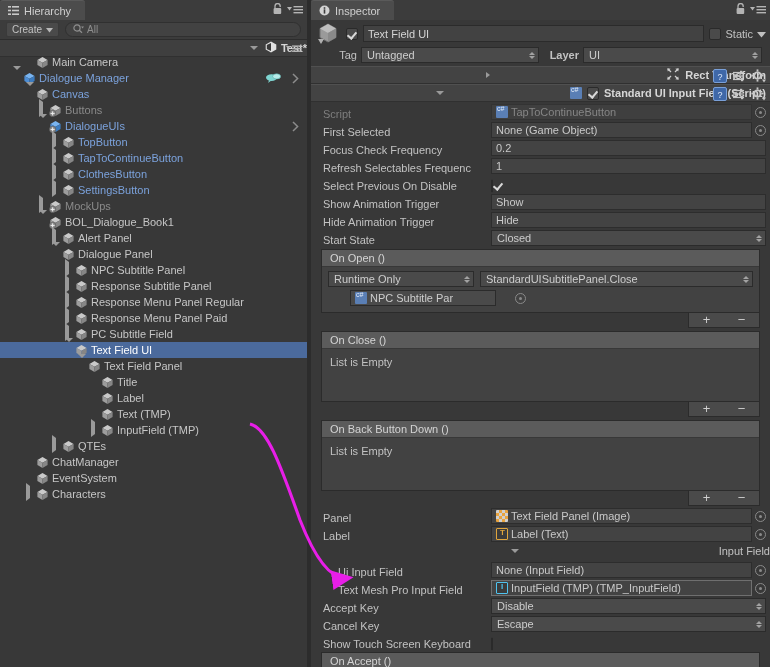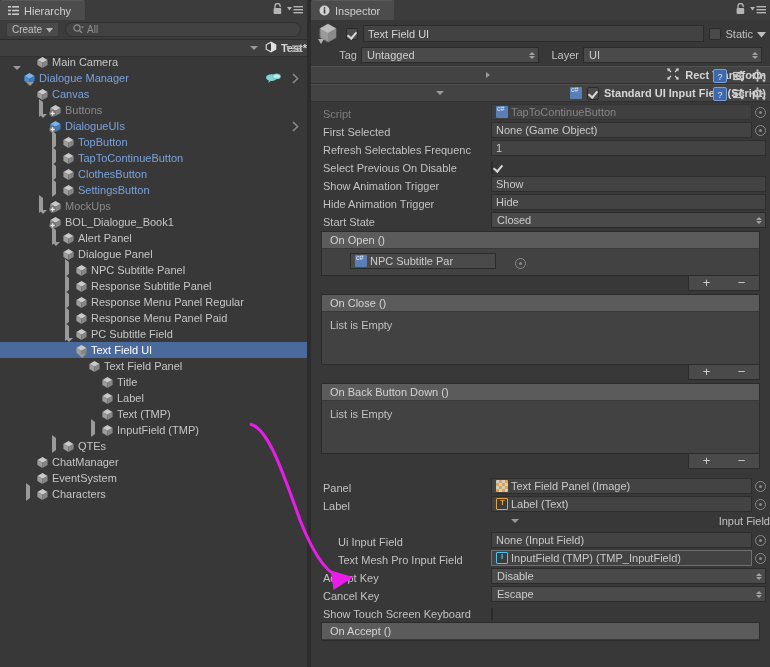--- a/index.html
+++ b/index.html
@@ -159,21 +159,21 @@
 
   
   .evbox { margin:3px 10px 0 10px; border:1px solid #2b2b2b; background:#424242; }
   .evhead {
     height:17px; background:#5b5b5b; display:flex; align-items:center;
     padding-left:8px; font-size:11px; color:#d4d4d4; border-bottom:1px solid #383838;
   }
   .evbody { padding:4px 6px 6px 6px; min-height:30px; }
   .evempty { font-size:11px; color:#c2c2c2; padding:3px 2px; }
   .evrow { display:flex; gap:6px; align-items:center; margin-bottom:3px; }
-  .evrow2 { display:flex; gap:16px; align-items:flex-end;padding-left:22px; }
+  .evrow2 { display:flex; gap:16px; align-items:center;padding-left:22px; }
   .smallobj {
     height:16px; background:#4a4a4a; border:1px solid #2b2b2b;
     display:flex; align-items:center; gap:3px; padding:0 4px;
     font-size:11px; color:#cdcdcd; width:146px; overflow:hidden; white-space:nowrap;
   }
   .pmbtn { width:38px; text-align:center; font-size:13px; color:#cfcfcf; line-height:13px; }
 
   .foldrow { height:18px; display:flex; align-items:center; gap:4px; padding-left:4px; font-size:11px; color:#c2c2c2; }
 
   
@@ -634,21 +634,21 @@
       </div>
       <div class="go-row2">
         <span class="lbl-small" style="width:42px;text-align:right;">Tag</span>
         <div class="dropdown" style="width:178px;">
           <span>Untagged</span>
           <span class="stepper">
               <i class="u"></i>
               <i class="d"></i>
             </span>
         </div>
-        <span class="lbl-small" style="width:36px;text-align:right;">Layer</span>
+        <span class="lbl-small" style="width:36px;text-align:right;font-weight:bold;">Layer</span>
         <div class="dropdown" style="flex:1;margin-right:4px;">
           <span>UI</span>
           <span class="stepper">
               <i class="u"></i>
               <i class="d"></i>
             </span>
         </div>
       </div>
     </div>
 
@@ -766,20 +766,28 @@
           <span class="pval">
             <span style="display: flex; align-items: center;">
               <span class="objfield" style="flex: 1 1 0%;">
                 <span>None (Game Object)</span>
               </span>
               <span class="dot"></span>
             </span>
           </span>
         </div>
         <div class="prow">
+          <span class="pname">Focus Check Frequency</span>
+          <span class="pval">
+            <span class="textfield" style="display: flex;">
+              <span>0.2</span>
+            </span>
+          </span>
+        </div>
+        <div class="prow">
           <span class="pname">Refresh Selectables Frequenc</span>
           <span class="pval">
             <span class="textfield" style="display: flex;">
               <span>1</span>
             </span>
           </span>
         </div>
         <div class="prow">
           <span class="pname" style="width: 168px;">Select Previous On Disable</span>
           <span class="pval"><span class="chk-sm on"></span></span>
@@ -810,20 +818,36 @@
                 <i class="d"></i>
               </span>
             </span>
           </span>
         </div>
       </div>
     <div id="events">
         <div class="evbox">
           <div class="evhead">On Open ()</div>
           <div class="evbody" style="min-height: 24px;">
+            <div class="evrow">
+              <span class="popupfield" style="width: 146px; display: flex;">
+                <span>Runtime Only</span>
+                <span class="stepper">
+                  <i class="u"></i>
+                  <i class="d"></i>
+                </span>
+              </span>
+              <span class="popupfield" style="flex: 1 1 0%; display: flex;">
+                <span>StandardUISubtitlePanel.Close</span>
+                <span class="stepper">
+                  <i class="u"></i>
+                  <i class="d"></i>
+                </span>
+              </span>
+            </div>
             <div class="evrow2">
               <span class="smallobj">
                 <span class="ic ic-cs"></span>
                 <span>NPC Subtitle Par</span>
               </span>
               <span class="dot"></span>
             </div>
           </div>
         </div>
         <div style="display: flex; justify-content: flex-end; margin: 0px 10px;">
@@ -850,21 +874,21 @@
             <div class="evempty">List is Empty</div>
           </div>
         </div>
         <div style="display: flex; justify-content: flex-end; margin: 0px 10px;">
           <div style="display: flex; width: 72px; height: 15px; background: rgb(74, 74, 74); border-right: 1px solid rgb(43, 43, 43); border-bottom: 1px solid rgb(43, 43, 43); border-left: 1px solid rgb(43, 43, 43); border-image: initial; border-top: none;">
             <span class="pmbtn">+</span>
             <span class="pmbtn">−</span>
           </div>
         </div>
       </div>
-    <div id="refprops" style="margin-top: 7px;">
+    <div id="refprops" style="margin-top: 0;">
         <div class="prow">
           <span class="pname">Panel</span>
           <span class="pval">
             <span style="display: flex; align-items: center;">
               <span class="objfield" style="flex: 1 1 0%;">
                 <span class="ic ic-img"></span>
                 <span>Text Field Panel (Image)</span>
               </span>
               <span class="dot"></span>
             </span>

